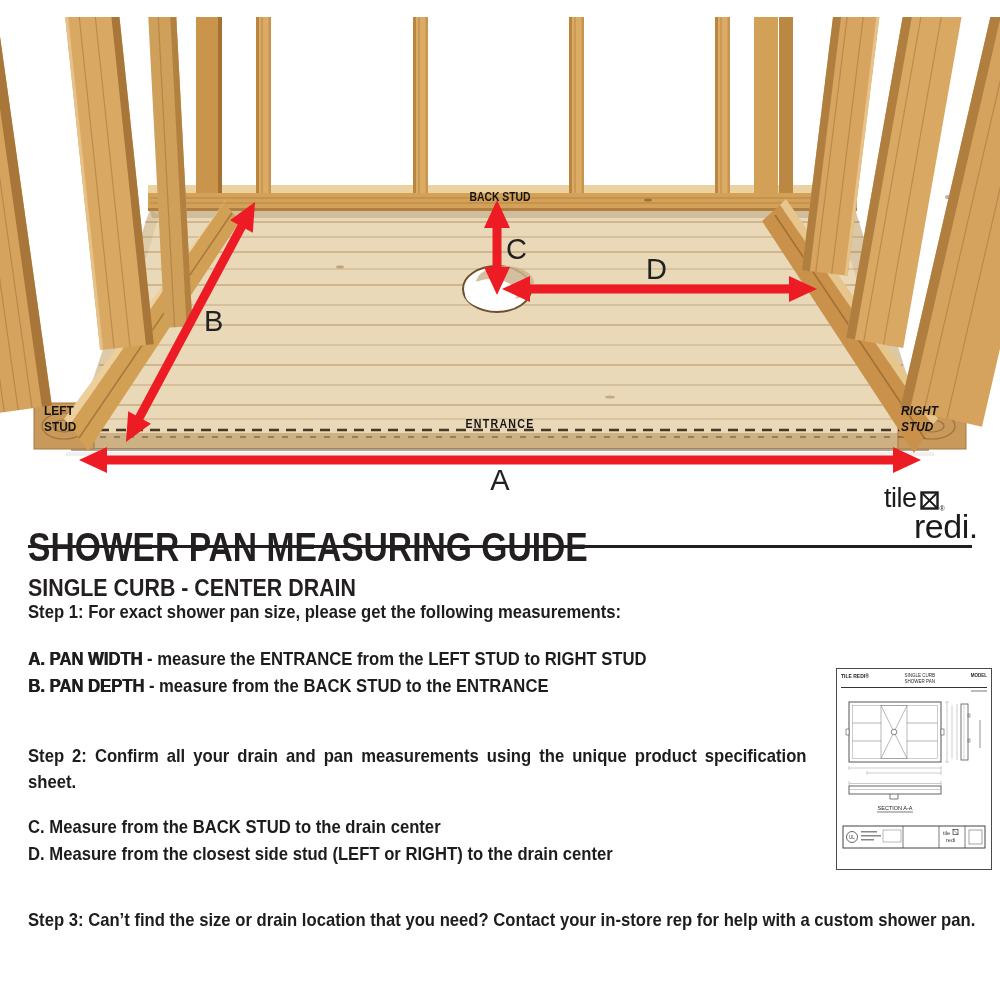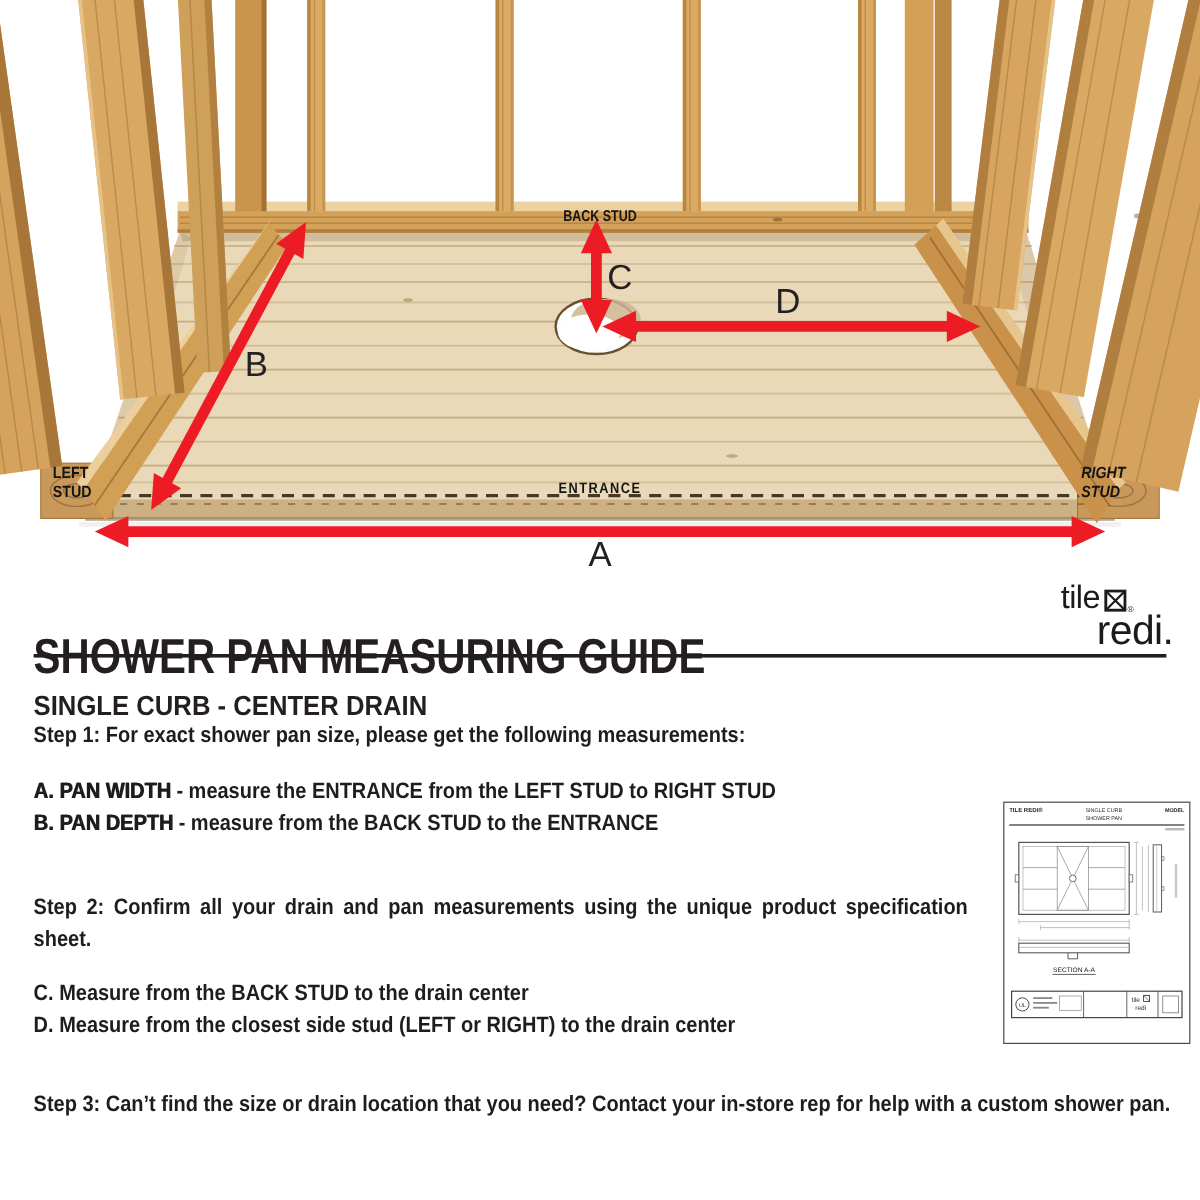--- a/index.html
+++ b/index.html
@@ -1,19 +1,19 @@
 <!DOCTYPE html>
 <html style="--arrow-red: #ed1c24; --ink: #231f20; --wood-floor: #ead9b8; --wood-stud: #dcab63; --wood-plate: #d3a158; --wood-curb: #cdb183;"><head>
 <meta charset="utf-8">
 <style>
   html,body{margin:0;padding:0;background:#fff;}
   .page{position:relative;width:1000px;height:1000px;background:#fff;overflow:hidden;
         font-family:"Liberation Sans","DejaVu Sans",sans-serif;color:var(--ink,#231f20);}
   
-  .photo{position:absolute;left:0;top:0;width:1000px;height:480px;}
+  .photo{position:absolute;left:0;top:17px;width:1000px;height:480px;}
   .scene{position:absolute;left:0;top:0;}
   .grain{stroke:rgba(115,70,25,.28);stroke-width:1.2;}
   .fgrain{stroke:rgba(165,135,85,.55);stroke-width:1.4;}
   .arrowline{stroke:var(--arrow-red,#ed1c24);stroke-width:9;}
   .ah{fill:var(--arrow-red,#ed1c24);}
   .diagram-label{position:absolute;font-weight:bold;color:#141414;}
   #lbl-back{left:440px;top:172px;width:120px;text-align:center;font-size:13px;transform:scaleX(.8);}
   #lbl-left{left:44px;top:386px;width:48px;font-size:13.5px;line-height:1.18;transform:scaleX(.88);transform-origin:0 0;}
   #lbl-right{left:901px;top:386px;width:56px;font-size:13.5px;line-height:1.18;font-style:italic;transform:scaleX(.88);transform-origin:0 0;}
   #lbl-entrance{left:420px;top:400px;width:160px;text-align:center;font-size:12.5px;letter-spacing:1.5px;transform:scaleX(.85);}

